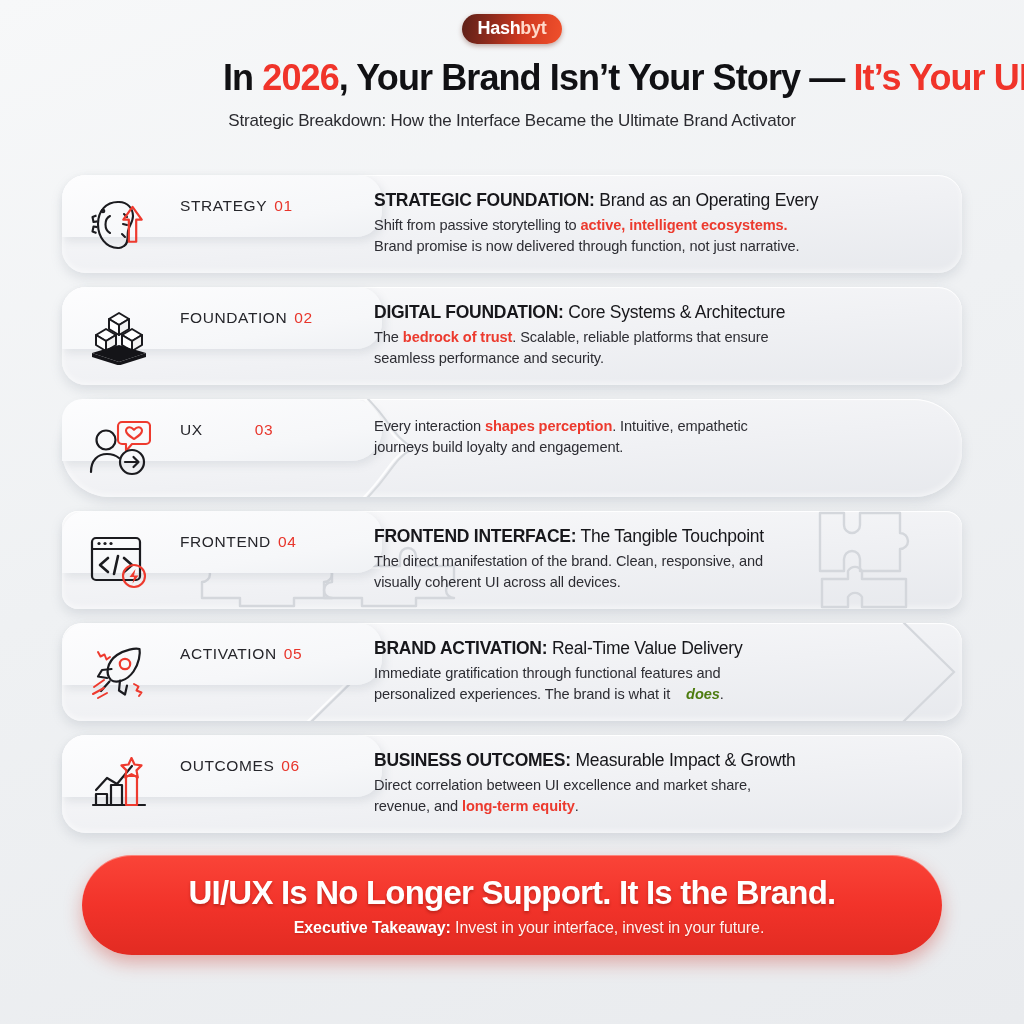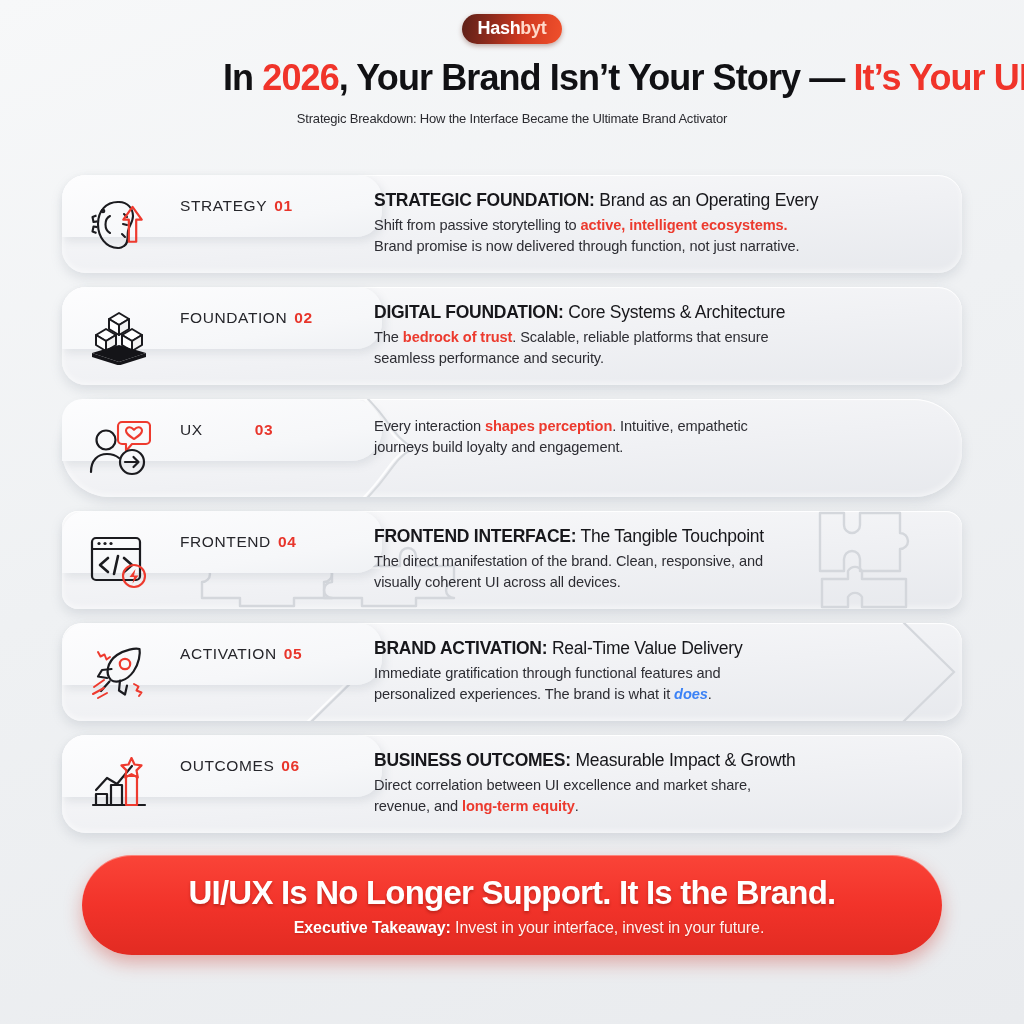--- a/index.html
+++ b/index.html
@@ -25,21 +25,21 @@
 
   
   .headline{
     position:absolute;top:57px;left:4px;width:1024px;text-align:right;
     font-size:36px;font-weight:bold;letter-spacing:-.9px;color:#111114;
     white-space:nowrap;
   }
   .headline .red{color:#f0342a;}
   .subhead{
     position:absolute;top:111px;left:0;width:1024px;text-align:center;
-    font-size:13px;color:#2b2b30;letter-spacing:-.2px;white-space:nowrap;
+    font-size:17px;color:#2b2b30;letter-spacing:-.2px;white-space:nowrap;
   }
 
   
   .rows{position:absolute;top:175px;left:62px;width:900px;}
   .row{position:relative;height:98px;margin-bottom:14px;}
 
   .rowbg{
     position:absolute;inset:0;
     background:linear-gradient(175deg,#fbfbfc 0%,#f0f1f4 55%,#e7e9ed 100%);
     box-shadow:0 5px 12px rgba(120,130,145,.20),
@@ -64,37 +64,37 @@
     position:absolute;left:18px;top:16px;width:78px;height:68px;
     display:flex;align-items:center;justify-content:center;
   }
   .iconbox svg{display:block;}
 
   .stage{
     position:absolute;left:118px;top:18px;width:198px;height:26px;
     display:flex;align-items:center;
     font-size:15.5px;letter-spacing:.6px;color:#26262b;white-space:nowrap;
   }
-  .stage .num{color:#e8352b;font-weight:bold;margin-left:7px;}
+  .stage .num{color:#e8352b;font-weight:normal;margin-left:7px;}
   .stage.spread{justify-content:flex-start;}
   .stage.spread .num{margin-left:52px;}
 
   
   .content{position:absolute;left:312px;top:14px;right:18px;}
   .c-title{
     font-size:17.5px;line-height:1.32;color:#17171b;letter-spacing:-.25px;
     white-space:nowrap;
   }
   .c-title b{font-weight:bold;}
   .c-body{
     margin-top:3px;font-size:14.6px;line-height:1.42;color:#2d2d33;
     letter-spacing:-.1px;
   }
   .c-body .hl{color:#ec3a2e;font-weight:bold;}
-  .c-body .hl-i{color:#3b82f6;font-weight:bold;font-style:italic;}
+  .c-body .hl-i{color:#4d7c0f;font-weight:bold;font-style:italic;margin-left:12px;}
 
   
   .deco{position:absolute;inset:0;pointer-events:none;}
 
   
   .banner{
     position:absolute;left:82px;top:855px;width:860px;height:100px;
     border-radius:50px;
     background:linear-gradient(180deg,#fa4438 0%,#f2332a 50%,#e22b22 100%);
     box-shadow:0 8px 18px rgba(200,45,35,.35),

